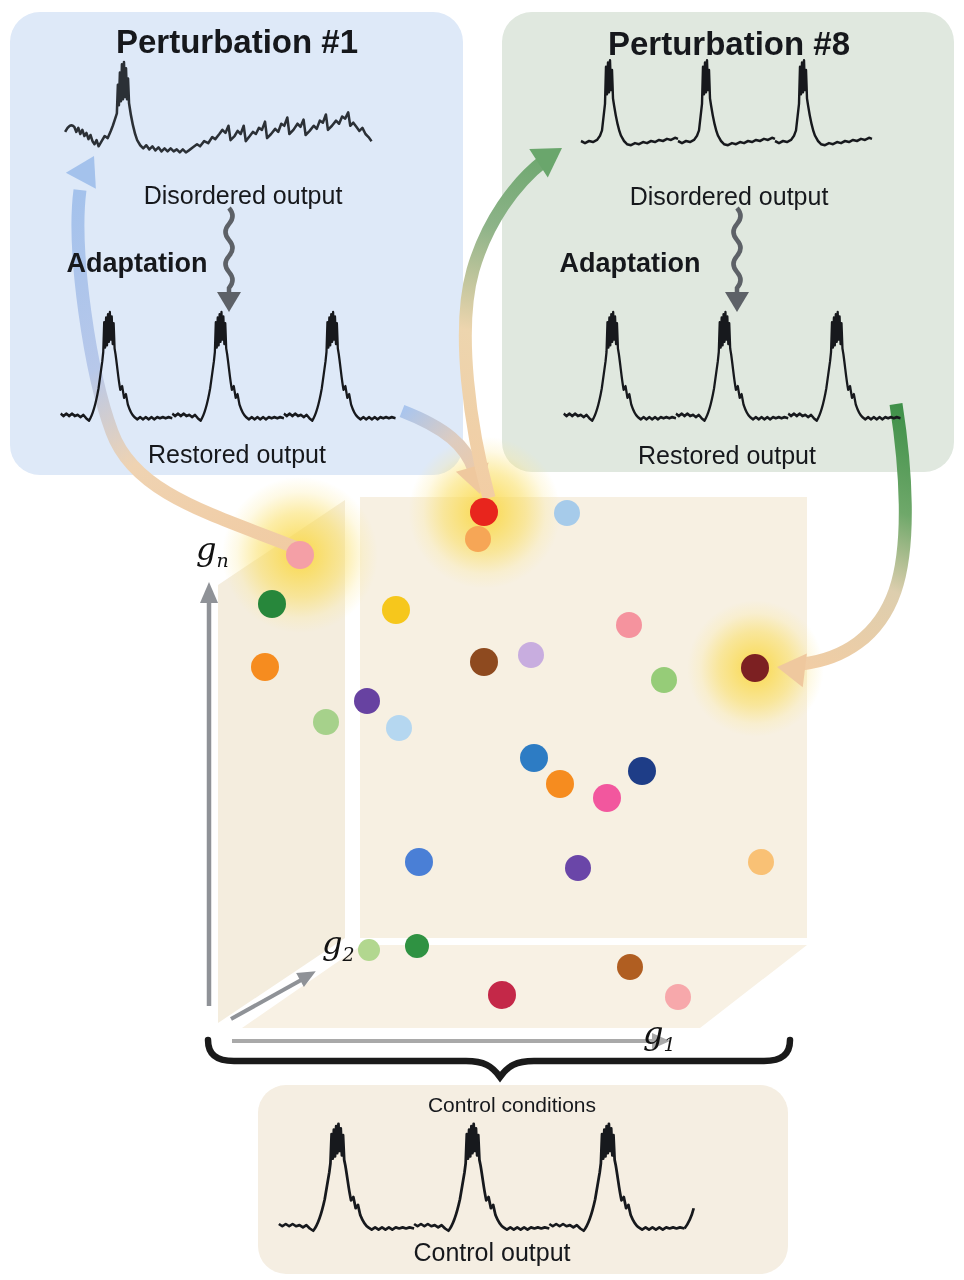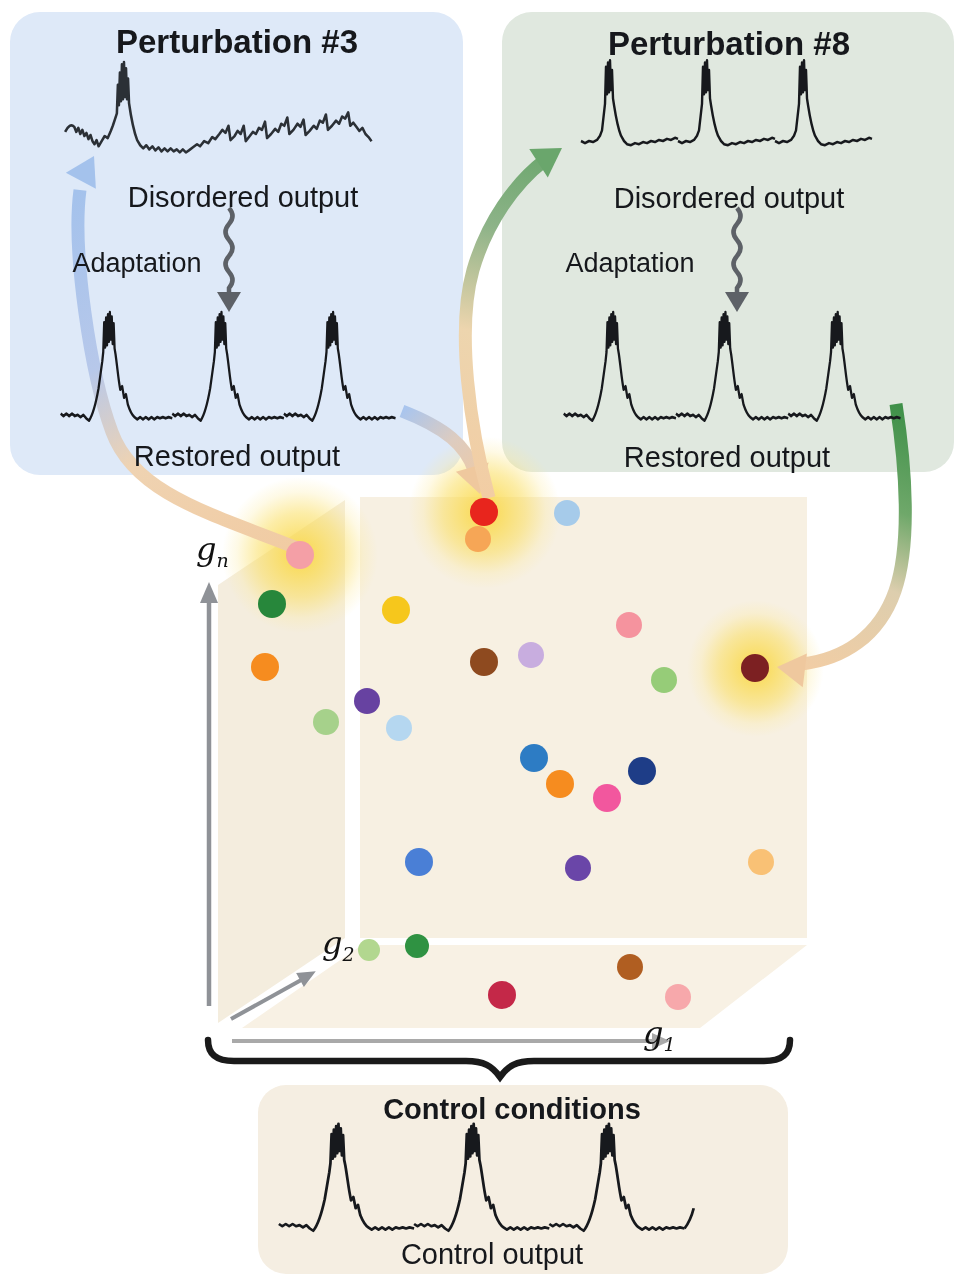--- a/index.html
+++ b/index.html
@@ -5,23 +5,23 @@
   html,body{margin:0;padding:0;background:#ffffff;}
   #fig{position:relative;width:964px;height:1280px;background:#ffffff;overflow:hidden;
        font-family:"Liberation Sans",sans-serif;color:#16181c;}
   .panel{position:absolute;border-radius:30px;}
   #panel1{left:10px;top:12px;width:453px;height:463px;background:#dee9f8;}
   #panel2{left:502px;top:12px;width:452px;height:460px;background:#e0e8df;}
   #panelc{left:258px;top:1085px;width:530px;height:189px;background:#f5eee2;border-radius:28px;}
   .abs{position:absolute;}
   .label{position:absolute;transform:translateX(-50%);white-space:nowrap;color:#16181c;}
   .t-title{font-size:33px;font-weight:bold;}
-  .t-lab{font-size:29px;text-align:right;}
-  .t-adapt{font-size:27px;font-weight:normal;}
-  .t-ctrl{font-size:29px;font-weight:bold;}
+  .t-lab{font-size:25px;text-align:right;}
+  .t-adapt{font-size:27px;font-weight:bold;}
+  .t-ctrl{font-size:21px;font-weight:normal;}
   .axis-label{position:absolute;font-family:"DejaVu Serif",serif;font-style:italic;font-size:32px;color:#111;}
   .axis-label sub{font-size:19px;}
   .dot{position:absolute;border-radius:50%;}
   .glow{position:absolute;border-radius:50%;
         background:radial-gradient(closest-side,rgba(250,215,64,0.92),rgba(250,222,96,0.55) 42%,rgba(252,233,150,0.25) 63%,rgba(252,240,190,0) 78%);}
   svg{display:block;}
 </style>
 </head>
 <body>
 
@@ -191,21 +191,21 @@
 
   <svg class="abs" style="left:211px;top:206px" width="36" height="112" viewBox="0 0 36 112">
     <path d="M18,2 q7,8 0,16 q-7,8 0,16 q7,8 0,16 q-7,8 0,16 q7,8 0,16 l0,4" fill="none" stroke="#5d6167" stroke-width="4.5"></path>
     <polygon points="6,86 30,86 18,106" fill="#5d6167"></polygon>
   </svg>
   <svg class="abs" style="left:719px;top:206px" width="36" height="112" viewBox="0 0 36 112">
     <path d="M18,2 q7,8 0,16 q-7,8 0,16 q7,8 0,16 q-7,8 0,16 q7,8 0,16 l0,4" fill="none" stroke="#5d6167" stroke-width="4.5"></path>
     <polygon points="6,86 30,86 18,106" fill="#5d6167"></polygon>
   </svg>
 
-  <div class="label t-title" style="left:237px;top:23px">Perturbation #3</div>
+  <div class="label t-title" style="left:237px;top:23px">Perturbation #1</div>
   <div class="label t-title" style="left:729px;top:25px">Perturbation #8</div>
   <div class="label t-lab" style="left:243px;top:181px">Disordered output</div>
   <div class="label t-lab" style="left:729px;top:182px">Disordered output</div>
   <div class="label t-adapt" style="left:137px;top:248px">Adaptation</div>
   <div class="label t-adapt" style="left:630px;top:248px">Adaptation</div>
   <div class="label t-lab" style="left:237px;top:440px">Restored output</div>
   <div class="label t-lab" style="left:727px;top:441px">Restored output</div>
   <div class="label t-ctrl" style="left:512px;top:1093px">Control conditions</div>
   <div class="label t-lab" style="left:492px;top:1238px">Control output</div>
 

